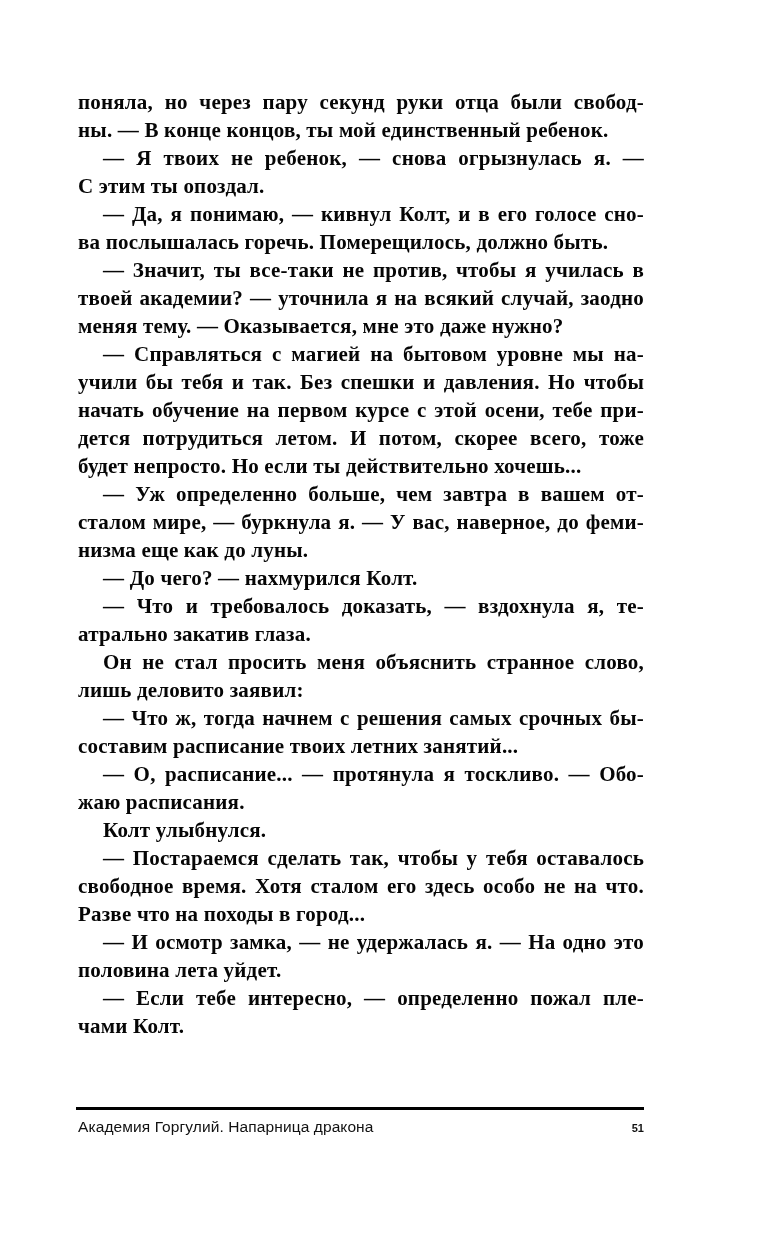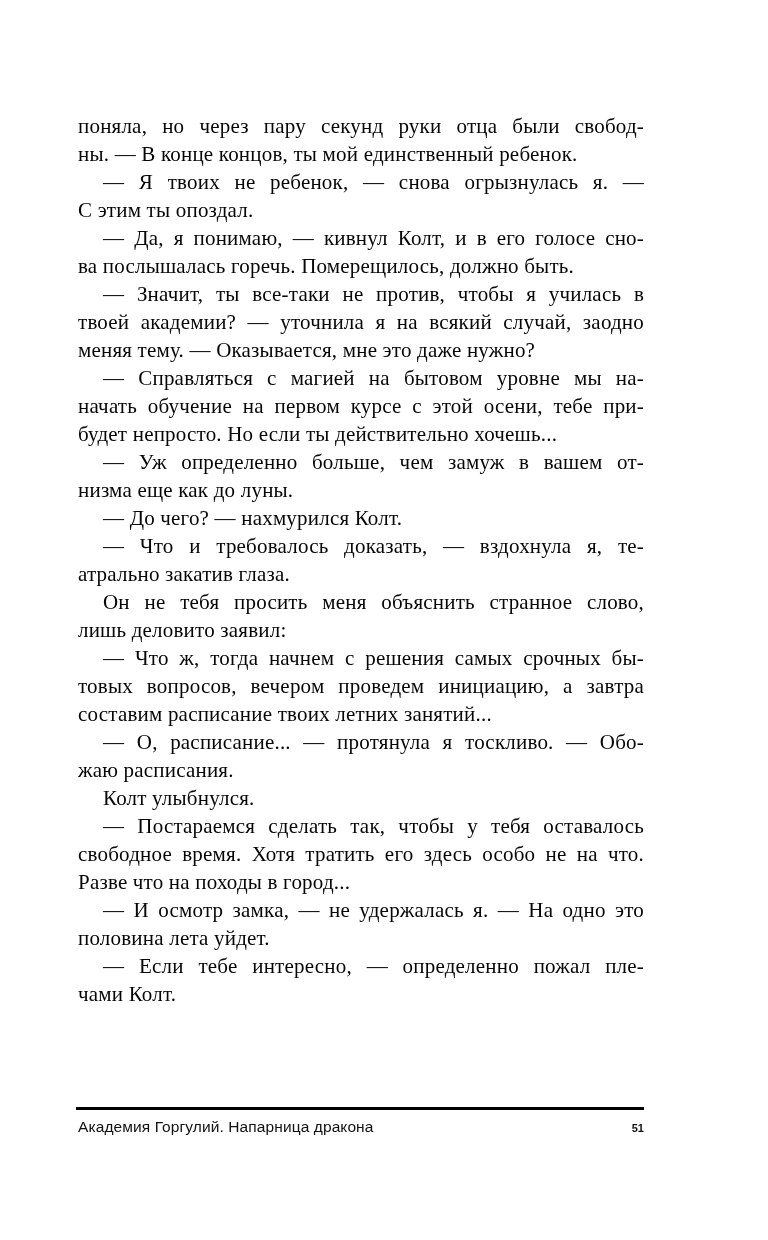--- a/index.html
+++ b/index.html
@@ -11,23 +11,24 @@
     position: relative;
     width: 768px;
     height: 1240px;
     background: #ffffff;
     font-family: "Liberation Serif", serif;
     overflow: hidden;
   }
   .text-block {
     position: absolute;
     left: 78px;
-    top: 112px;
+    top: 88px;
     width: 566px;
     color: #060606;
+    font-weight: bold;
   }
   .line {
     font-size: 21px;
     line-height: 28px;
     height: 28px;
     overflow: hidden;
     letter-spacing: 0.2px;
     text-align: justify;
     text-align-last: justify;
     white-space: nowrap;
@@ -80,37 +81,39 @@
       <div class="line j">поняла, но через пару секунд руки отца были свобод-</div>
       <div class="line last">ны. — В конце концов, ты мой единственный ребенок.</div>
       <div class="line indent j">— Я твоих не ребенок, — снова огрызнулась я. —</div>
       <div class="line last">С этим ты опоздал.</div>
       <div class="line indent j">— Да, я понимаю, — кивнул Колт, и в его голосе сно-</div>
       <div class="line last">ва послышалась горечь. Померещилось, должно быть.</div>
       <div class="line indent j">— Значит, ты все-таки не против, чтобы я училась в</div>
       <div class="line j">твоей академии? — уточнила я на всякий случай, заодно</div>
       <div class="line last">меняя тему. — Оказывается, мне это даже нужно?</div>
       <div class="line indent j">— Справляться с магией на бытовом уровне мы на-</div>
+      <div class="line j">учили бы тебя и так. Без спешки и давления. Но чтобы</div>
       <div class="line j">начать обучение на первом курсе с этой осени, тебе при-</div>
+      <div class="line j">дется потрудиться летом. И потом, скорее всего, тоже</div>
       <div class="line last">будет непросто. Но если ты действительно хочешь...</div>
-      <div class="line indent j">— Уж определенно больше, чем замуж в вашем от-</div>
+      <div class="line indent j">— Уж определенно больше, чем завтра в вашем от-</div>
+      <div class="line j">сталом мире, — буркнула я. — У вас, наверное, до феми-</div>
       <div class="line last">низма еще как до луны.</div>
       <div class="line indent last">— До чего? — нахмурился Колт.</div>
       <div class="line indent j">— Что и требовалось доказать, — вздохнула я, те-</div>
       <div class="line last">атрально закатив глаза.</div>
-      <div class="line indent j">Он не тебя просить меня объяснить странное слово,</div>
+      <div class="line indent j">Он не стал просить меня объяснить странное слово,</div>
       <div class="line last">лишь деловито заявил:</div>
       <div class="line indent j">— Что ж, тогда начнем с решения самых срочных бы-</div>
-      <div class="line j">товых вопросов, вечером проведем инициацию, а завтра</div>
       <div class="line last">составим расписание твоих летних занятий...</div>
       <div class="line indent j">— О, расписание... — протянула я тоскливо. — Обо-</div>
       <div class="line last">жаю расписания.</div>
       <div class="line indent last">Колт улыбнулся.</div>
       <div class="line indent j">— Постараемся сделать так, чтобы у тебя оставалось</div>
-      <div class="line j">свободное время. Хотя тратить его здесь особо не на что.</div>
+      <div class="line j">свободное время. Хотя сталом его здесь особо не на что.</div>
       <div class="line last">Разве что на походы в город...</div>
       <div class="line indent j">— И осмотр замка, — не удержалась я. — На одно это</div>
       <div class="line last">половина лета уйдет.</div>
       <div class="line indent j">— Если тебе интересно, — определенно пожал пле-</div>
       <div class="line last">чами Колт.</div>
     </div>
 
   <div class="footer-rule"></div>
 
   <div class="footer-row">

